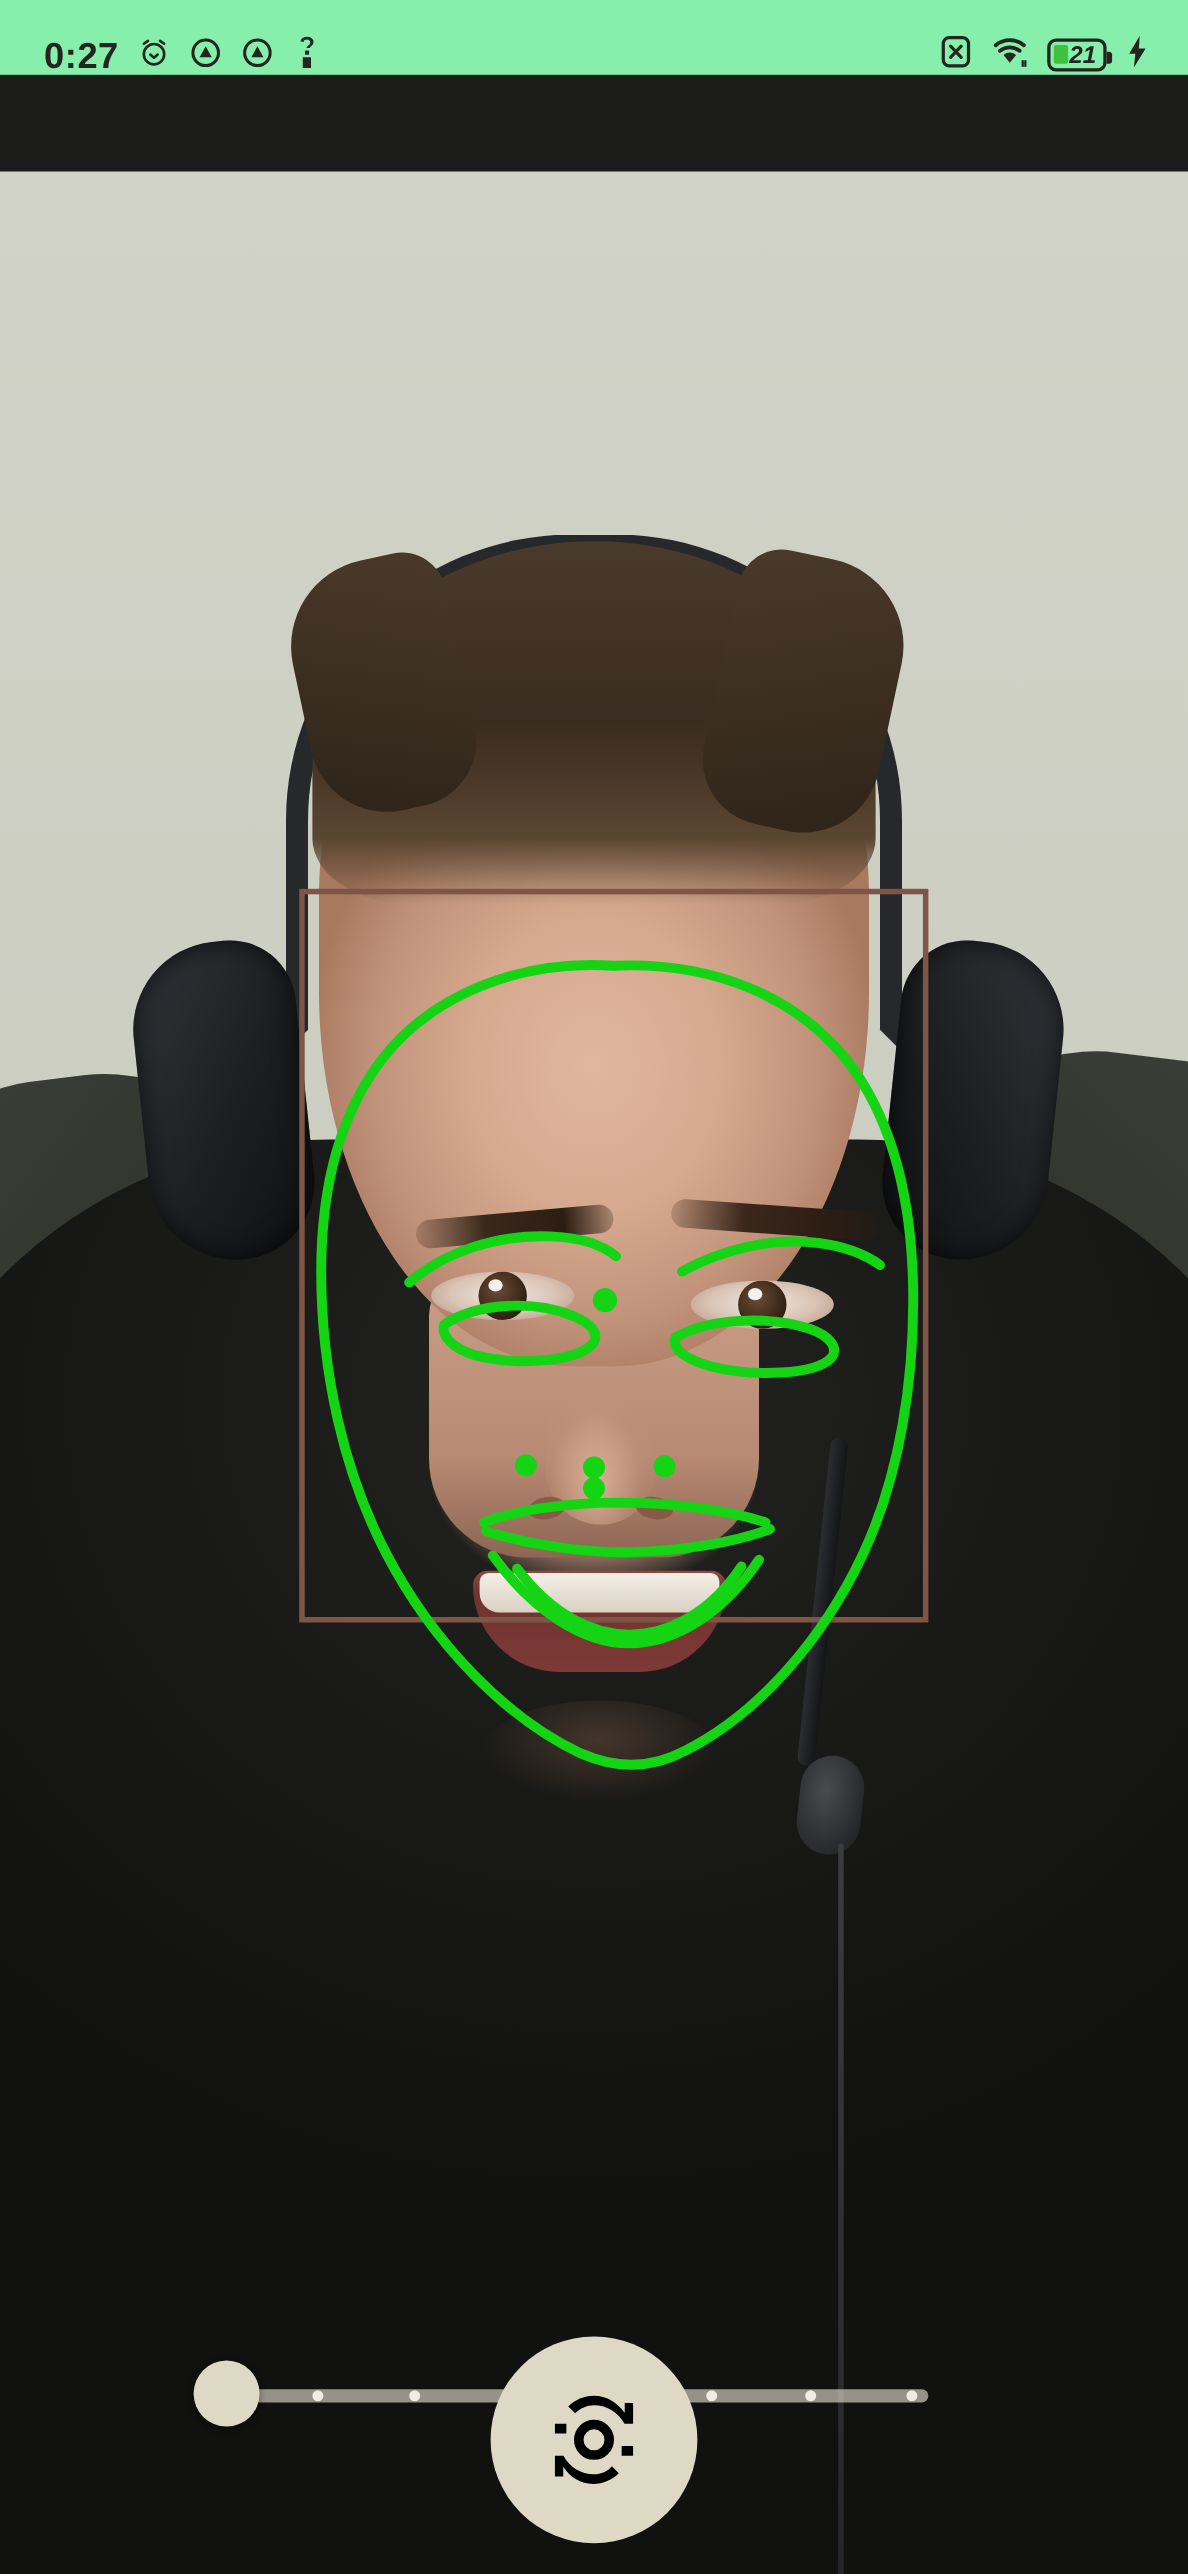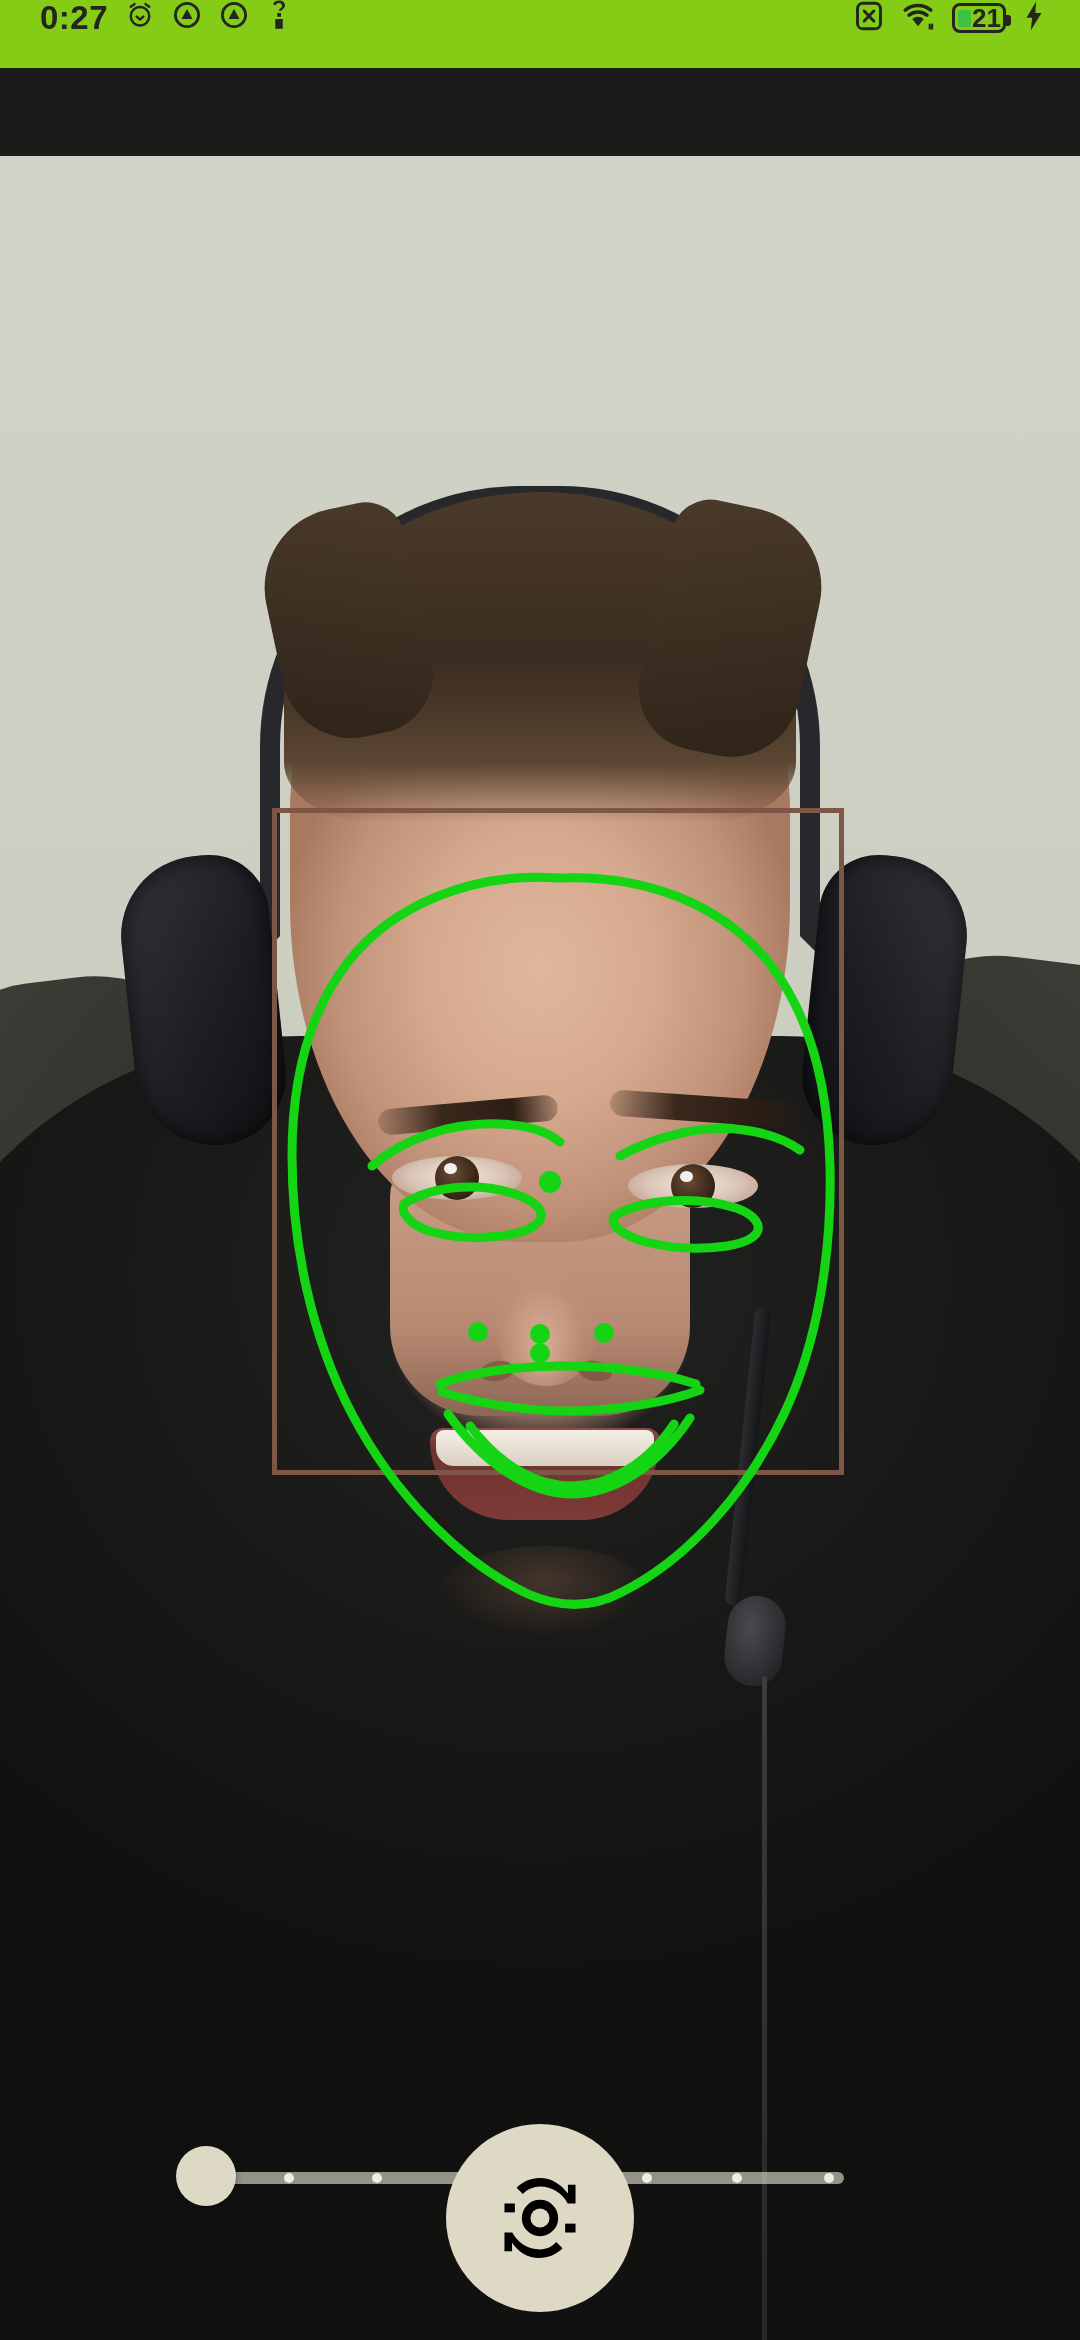--- a/index.html
+++ b/index.html
@@ -17,23 +17,23 @@
     overflow: hidden;
     background: #1b1b19;
   }
 
   
   #status-bar {
     position: absolute;
     top: 0; left: 0;
     width: 1080px;
     height: 68px;
-    background: #84cc16;
+    background: #86efac;
     display: flex;
-    align-items: flex-start;
+    align-items: flex-end;
     z-index: 40;
   }
   #status-left {
     display: flex;
     align-items: center;
     margin-left: 40px;
     gap: 17px;
   }
   #status-clock {
     font-size: 33px;
@@ -71,24 +71,25 @@
   .battery-fill {
     width: 13px;
     height: 17px;
     background: #3ec13e;
     border-radius: 2px;
     margin-left: 3px;
   }
   .battery-num {
     position: absolute;
     left: 17px; top: -1px;
-    font-size: 26px;
+    font-size: 22px;
     font-weight: bold;
     color: #25251f;
     line-height: 26px;
+    font-style: italic;
   }
 
   
   #app-bar {
     position: absolute;
     top: 68px; left: 0;
     width: 1080px;
     height: 88px;
     background: #cdc7b5;
     display: flex;

